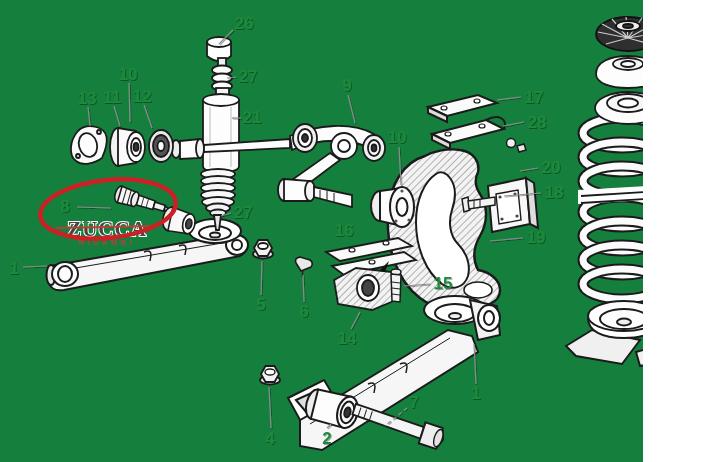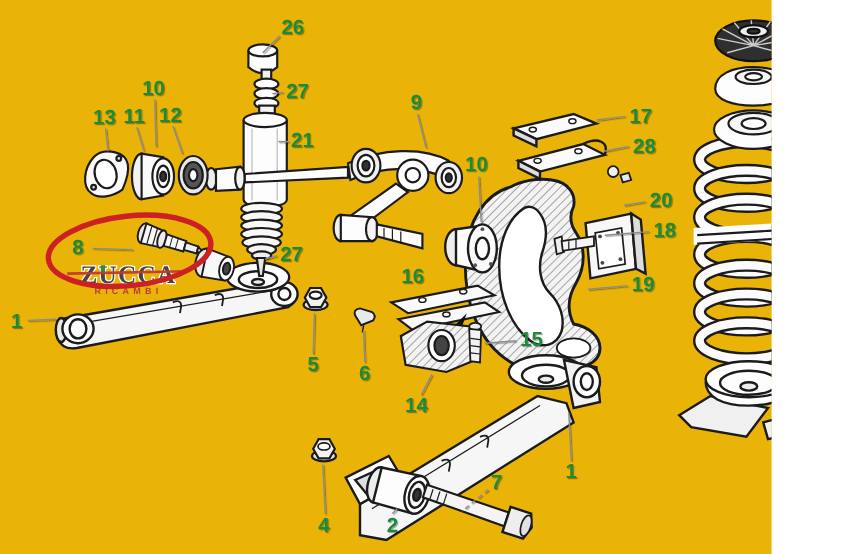--- a/index.html
+++ b/index.html
@@ -1,16 +1,16 @@
 <!DOCTYPE html>
 <html><head>
 <meta charset="utf-8">
 <style>
   html,body{margin:0;padding:0;background:#ffffff;}
-  .stage{position:relative;width:643px;height:462px;background:#eab308;overflow:hidden;}
+  .stage{position:relative;width:643px;height:462px;background:#15803d;overflow:hidden;}
   svg{display:block;}
   .part-label{font-family:"Liberation Sans",sans-serif;font-weight:bold;font-size:17px;}
   .logo-main{font-family:"Liberation Serif",serif;font-weight:bold;font-size:21px;letter-spacing:1px;
              paint-order:stroke;stroke:#ffffff;stroke-width:2px;}
   .logo-sub{font-family:"Liberation Sans",sans-serif;font-weight:bold;font-size:7.5px;letter-spacing:3.5px;}
 </style>
 </head>
 <body>
 
 <div class="stage">

